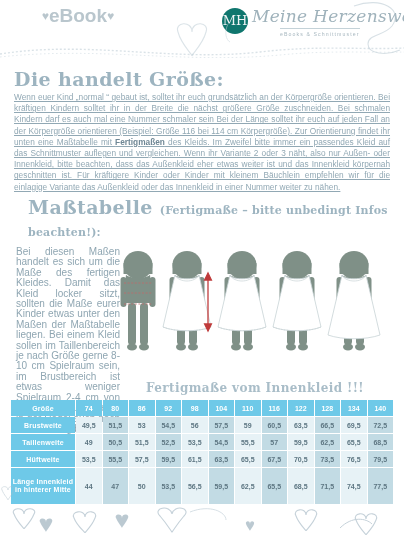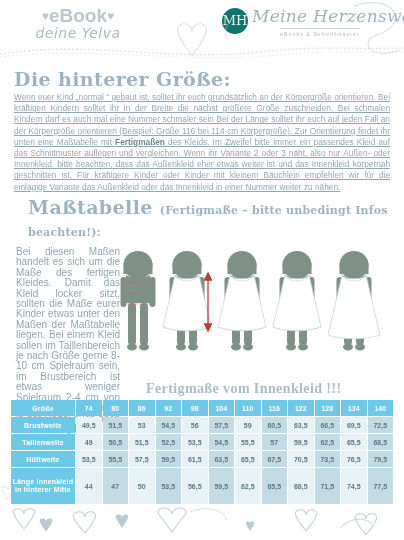--- a/index.html
+++ b/index.html
@@ -28,21 +28,21 @@
   .dots{position:absolute;left:0;top:44px;width:404px;height:14px;opacity:.55;}
 
   
   .h-main{
     position:absolute;font-family:"DejaVu Serif",serif;color:#9db4c0;
     font-weight:bold;letter-spacing:.4px;
   }
   #title-groesse{left:14px;top:68px;font-size:19px;}
   #title-tabelle{left:28px;top:196px;font-size:19px;}
   #title-tabelle .small{font-size:11px;letter-spacing:.2px;}
-  #title-innenkleid{left:146px;top:381px;font-size:14px;color:#a9bdc8;font-family:Liberation Serif, serif;}
+  #title-innenkleid{left:146px;top:381px;font-size:12px;color:#a9bdc8;}
 
   
   .body-text{
     position:absolute;left:14px;top:92px;width:376px;
     font-size:8.3px;line-height:11.2px;text-align:justify;color:#91a8b4;text-decoration:underline;
   }
   .body-text b{color:#6f8795;}
 
   
   .note{
@@ -72,21 +72,20 @@
 <body>
 
 <div class="page">
 
   <div class="header">
 
     <div class="ebook-badge">
       <div class="ebook-title">
         <span class="hrt">♥</span><span>eBook</span><span class="hrt">♥</span>
       </div>
-      <div class="ebook-sub">deine Yelva</div>
     </div>
 
     <div class="brand">
       <div class="brand-mark">
         <span>MH</span>
       </div>
       <div class="brand-name">Meine Herzenswelt</div>
       <div class="brand-tag">eBooks &amp; Schnittmuster</div>
     </div>
 
@@ -98,21 +97,21 @@
     <svg class="swirl" viewBox="0 0 70 58">
       <path d="M20 6 C48 -4 70 10 58 26 C50 36 34 34 34 44 C34 54 52 56 66 50" fill="none" stroke="#b8c8d1" stroke-width="1.1"></path>
     </svg>
 
     <svg class="dots" viewBox="0 0 404 14">
       <path d="M0 10 C90 -4 170 18 260 8 C320 1 360 6 404 4" fill="none" stroke="#bcccd5" stroke-width="1.4" stroke-dasharray="2 2"></path>
       <path d="M0 13 C100 2 180 20 280 11 C330 6 370 9 404 8" fill="none" stroke="#cdd9e0" stroke-width="1" stroke-dasharray="1.6 2.4"></path>
     </svg>
   </div>
 
-  <div class="h-main" id="title-groesse">Die hinterer Größe:</div>
+  <div class="h-main" id="title-groesse">Die handelt Größe:</div>
 
   <div class="body-text">
     <span>Wenn euer Kind „normal “ gebaut ist, solltet ihr euch grundsätzlich an der Körpergröße orientieren. Bei kräftigen Kindern solltet ihr in der Breite die nächst größere Größe zuschneiden. Bei schmalen Kindern darf es auch mal eine Nummer schmaler sein Bei der Länge solltet ihr euch auf jeden Fall an der Körpergröße orientieren (Beispiel: Größe 116 bei 114 cm Körpergröße). Zur Orientierung findet ihr unten eine Maßtabelle mit </span><b>Fertigmaßen</b><span> des Kleids. Im Zweifel bitte immer ein passendes Kleid auf das Schnittmuster auflegen und vergleichen. Wenn ihr Variante 2 oder 3 näht, also nur Außen- oder Innenkleid, bitte beachten, dass das Außenkleid eher etwas weiter ist und das Innenkleid körpernah geschnitten ist. Für kräftigere Kinder oder Kinder mit kleinem Bäuchlein empfehlen wir für die einlagige Variante das Außenkleid oder das Innenkleid in einer Nummer weiter zu nähen.</span>
   </div>
 
   <div class="h-main" id="title-tabelle">
     <span>Maßtabelle</span>
     <span class="small">(Fertigmaße – bitte unbedingt Infos beachten!):</span>
   </div>
 

